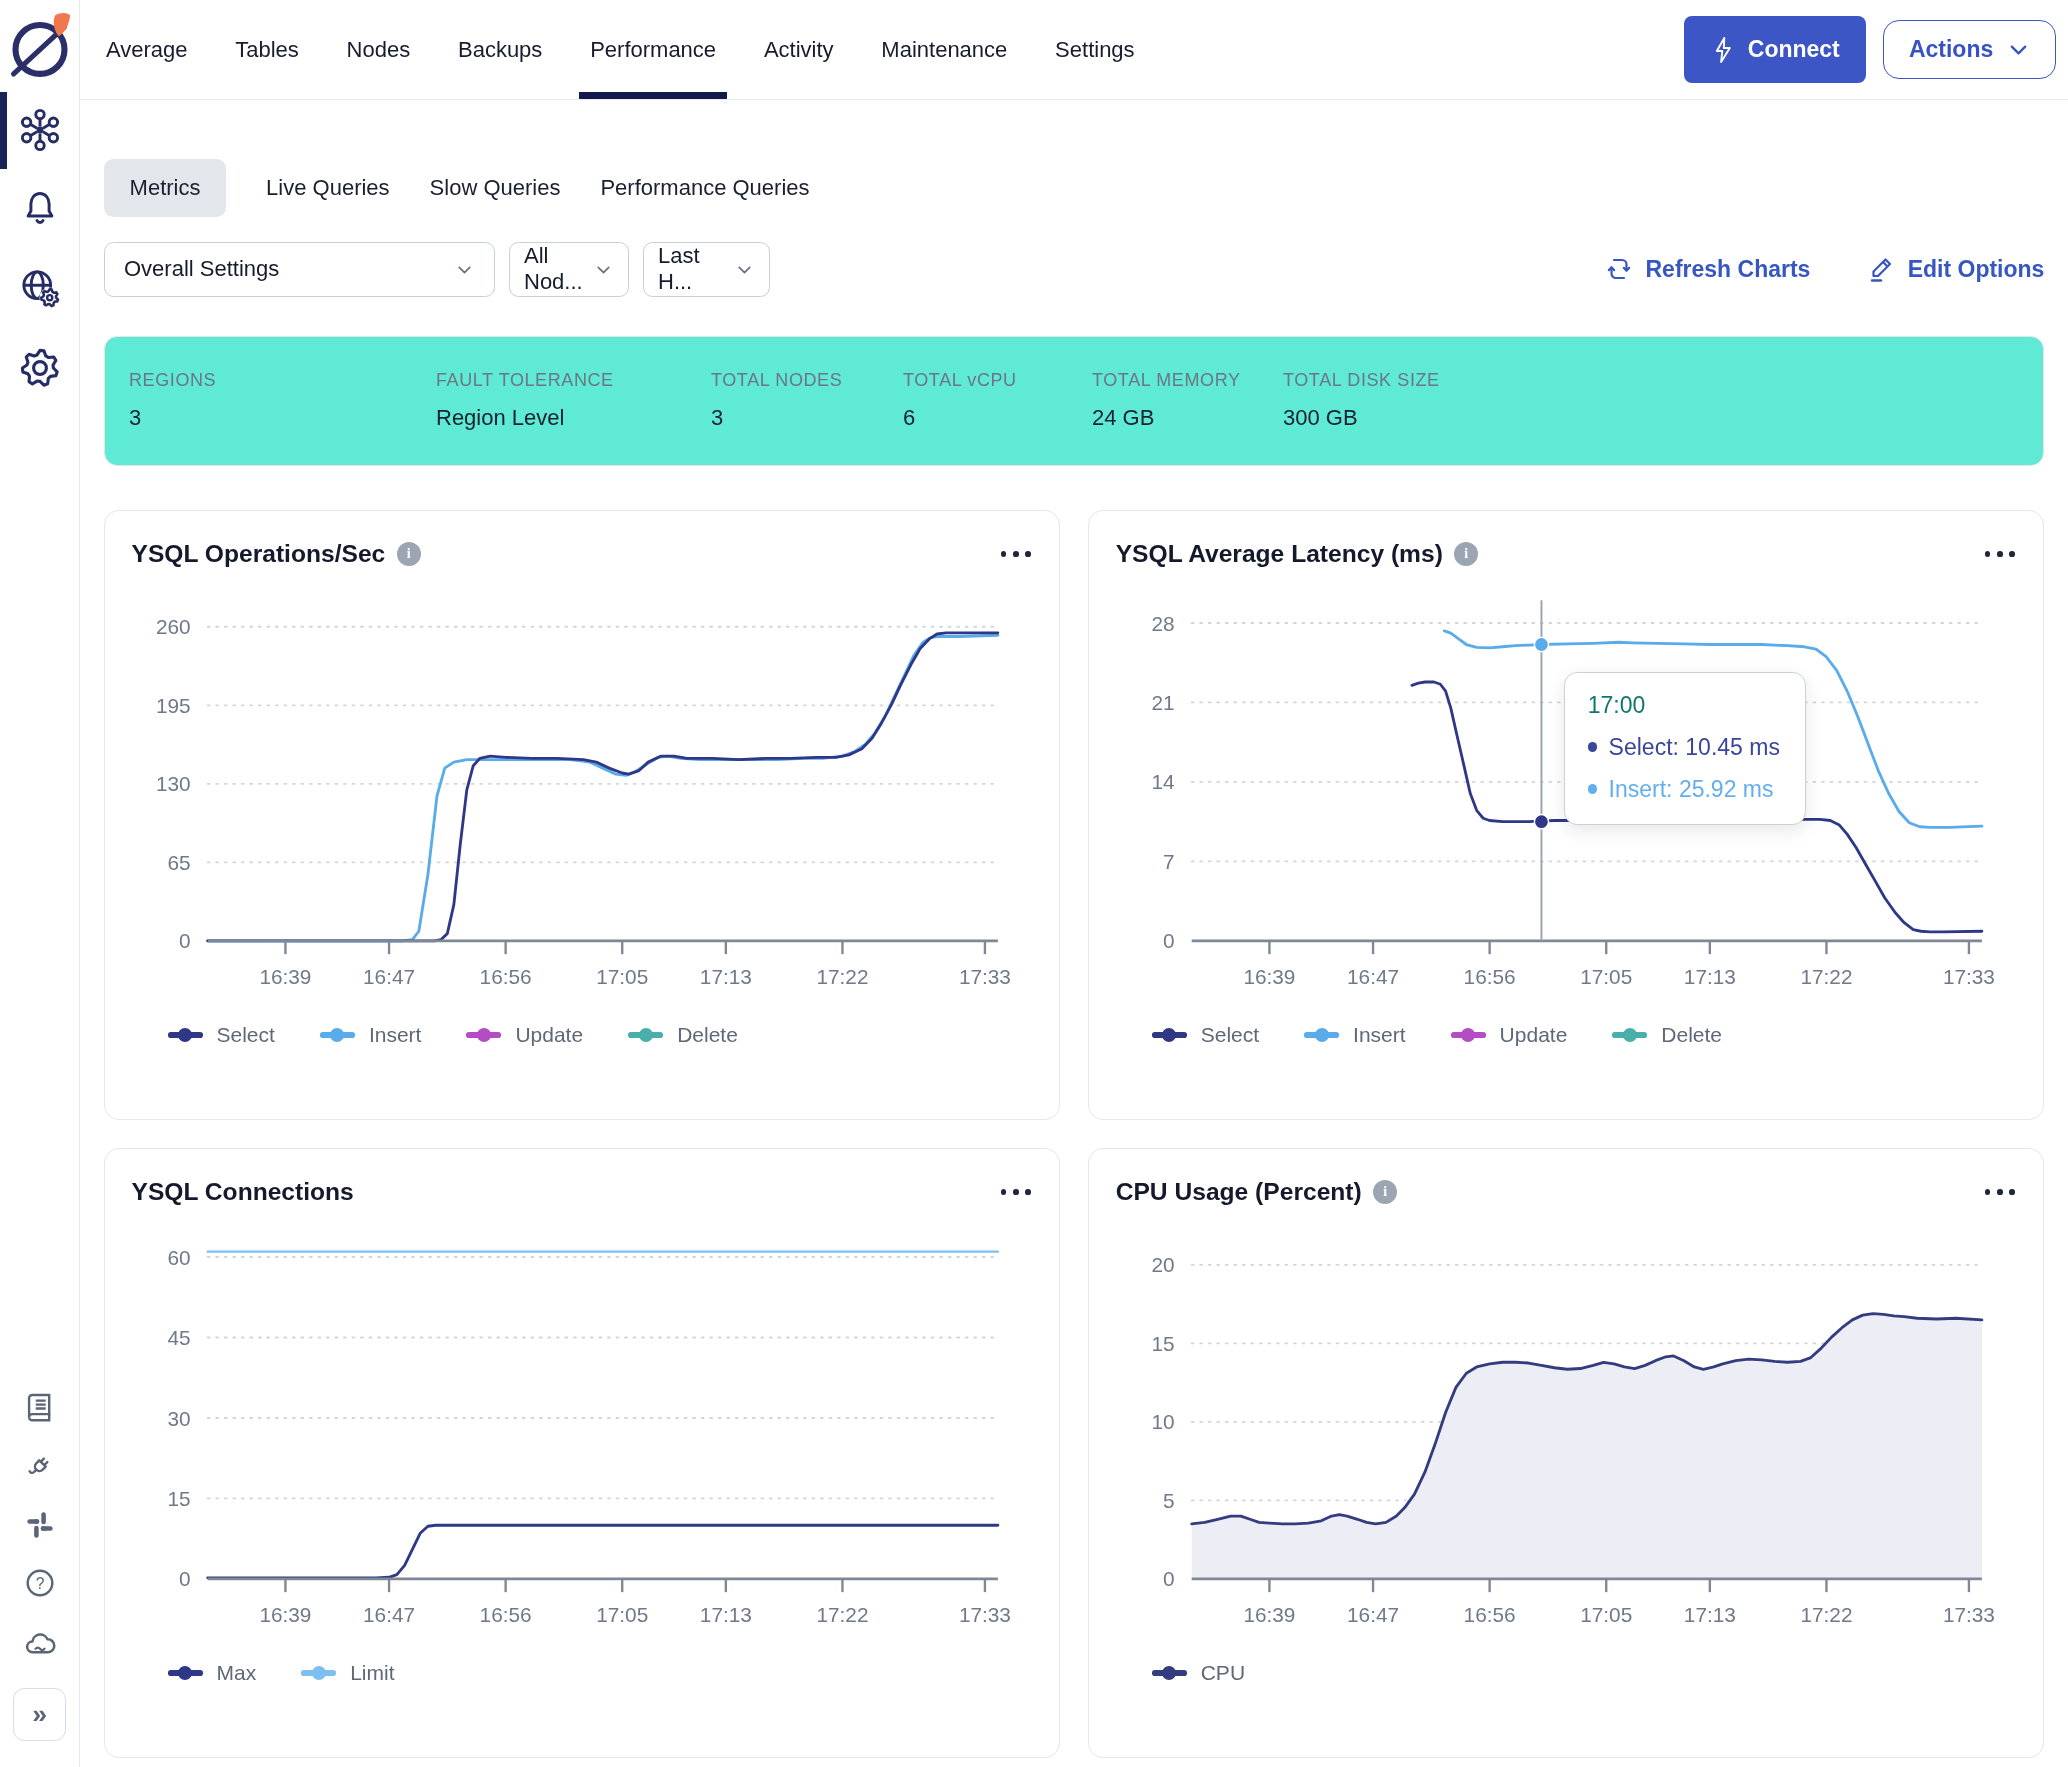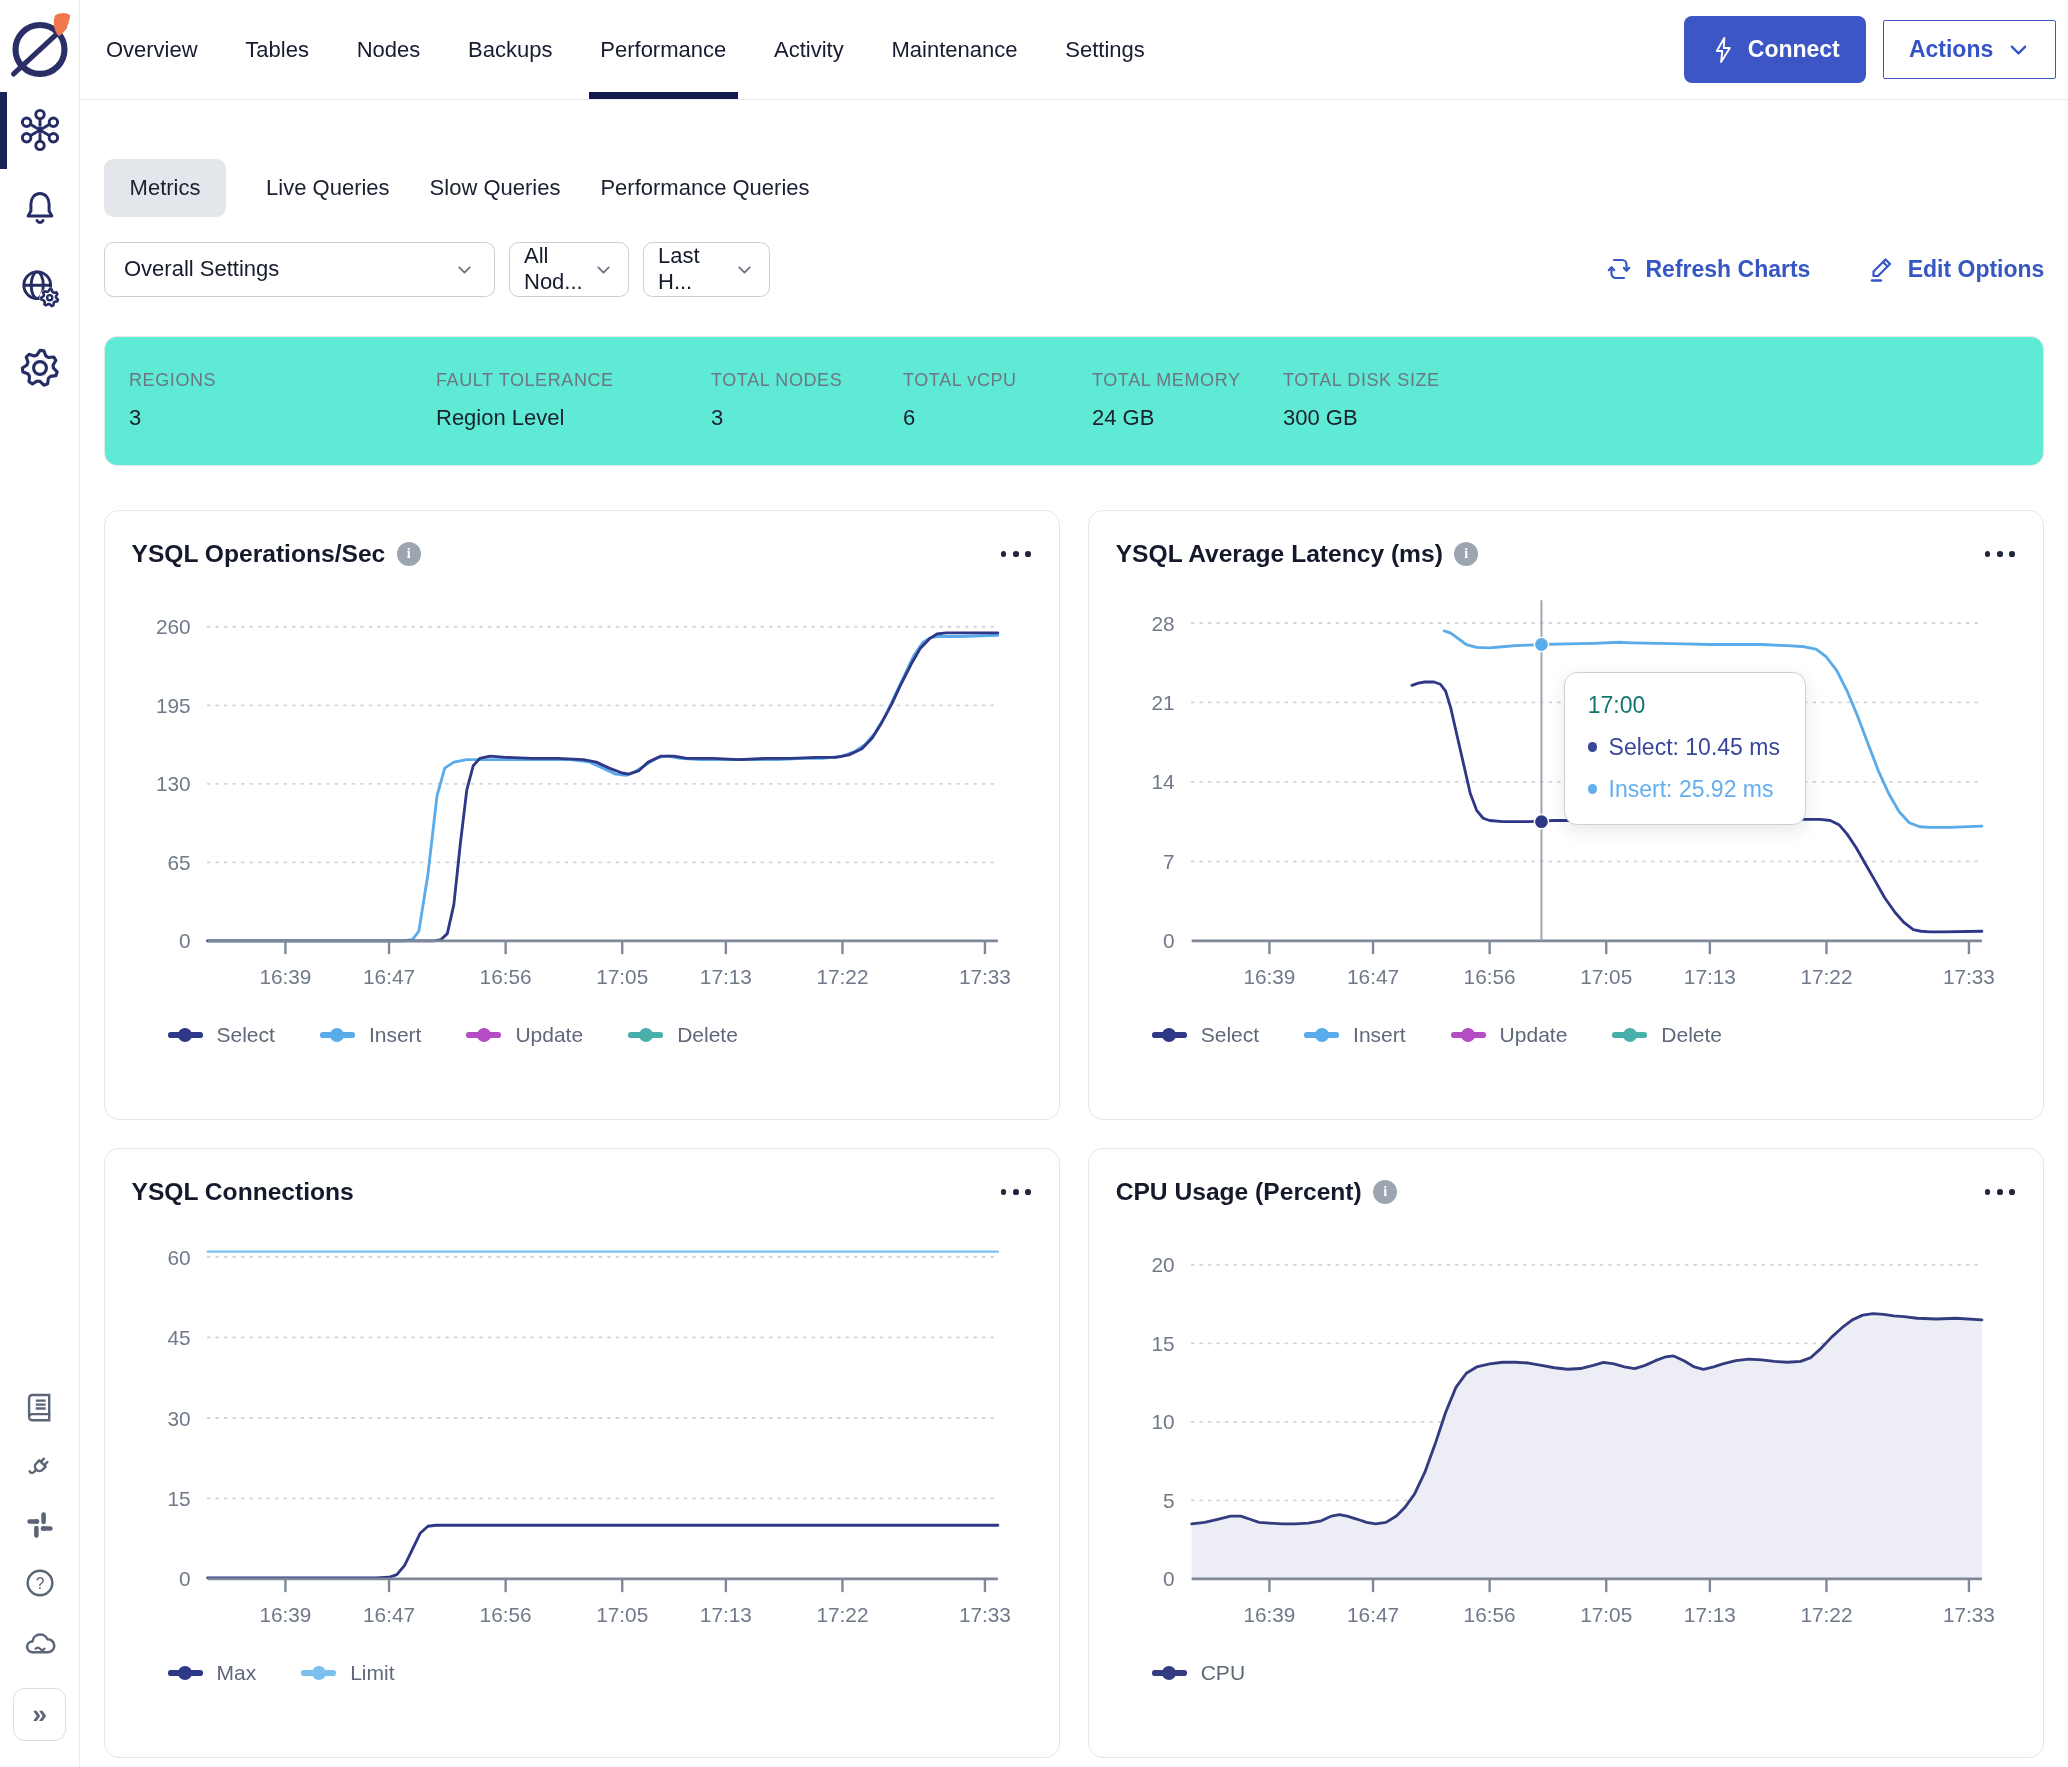--- a/index.html
+++ b/index.html
@@ -24,21 +24,21 @@
     padding:0 13.2px 0 24px; background:#fff; }
   .tabs { display:flex; gap:44px; height:100%; align-items:center; }
   .tab { font-size:22px; color:#171C2E; position:relative; height:100%; display:flex; align-items:center;
     cursor:pointer; padding:0 1.9px; white-space:nowrap; }
   .tab.active { font-weight:400; }
   .tab.active::after { content:""; position:absolute; left:-9.5px; right:-9.5px; bottom:0; height:6.6px; background:#111A4B; }
   .topbar-actions { margin-left:auto; display:flex; gap:17px; align-items:center; }
   .btn-primary { height:67px; padding:0 26.5px; border-radius:8px; background:#3D56C6; color:#fff;
     font-weight:700; font-size:23px; display:flex; align-items:center; gap:12.3px; border:none; cursor:pointer;
     font-family:inherit; }
-  .btn-outline { height:59px; padding:0 24.6px; border-radius:2px; background:#fff; color:#3553C5;
+  .btn-outline { height:59px; padding:0 24.6px; border-radius:16px; background:#fff; color:#3553C5;
     border:1.9px solid #3D56C6; font-weight:700; font-size:23px; display:flex; align-items:center; gap:14px;
     cursor:pointer; font-family:inherit; }
 
   
   .content { padding:0 24.6px 0 24px; }
   .subtabs { margin-top:31px; display:flex; align-items:center; gap:40px; }
   .subtab { font-size:22px; color:#1A2030; padding:16px 0; border-radius:9.5px; cursor:pointer; white-space:nowrap;margin-top:28px; }
   .subtab.active { background:#E3E6EA; padding:16px 25.6px; }
 
   .filter-row { margin-top:24.6px; display:flex; align-items:center; }
@@ -193,21 +193,21 @@
       </div>
       <div class="expand-btn">
         <span style="font-weight:700">»</span>
       </div>
     </div>
 </div>
 
 <div class="main">
   <div class="topbar">
     <div class="tabs" id="main-tabs">
-        <div class="tab">Overview</div>
+        <div class="tab">Average</div>
         <div class="tab">Tables</div>
         <div class="tab">Nodes</div>
         <div class="tab">Backups</div>
         <div class="tab active">Performance</div>
         <div class="tab">Activity</div>
         <div class="tab">Maintenance</div>
         <div class="tab">Settings</div>
       </div>
     <div class="topbar-actions">
       <button class="btn-primary">

